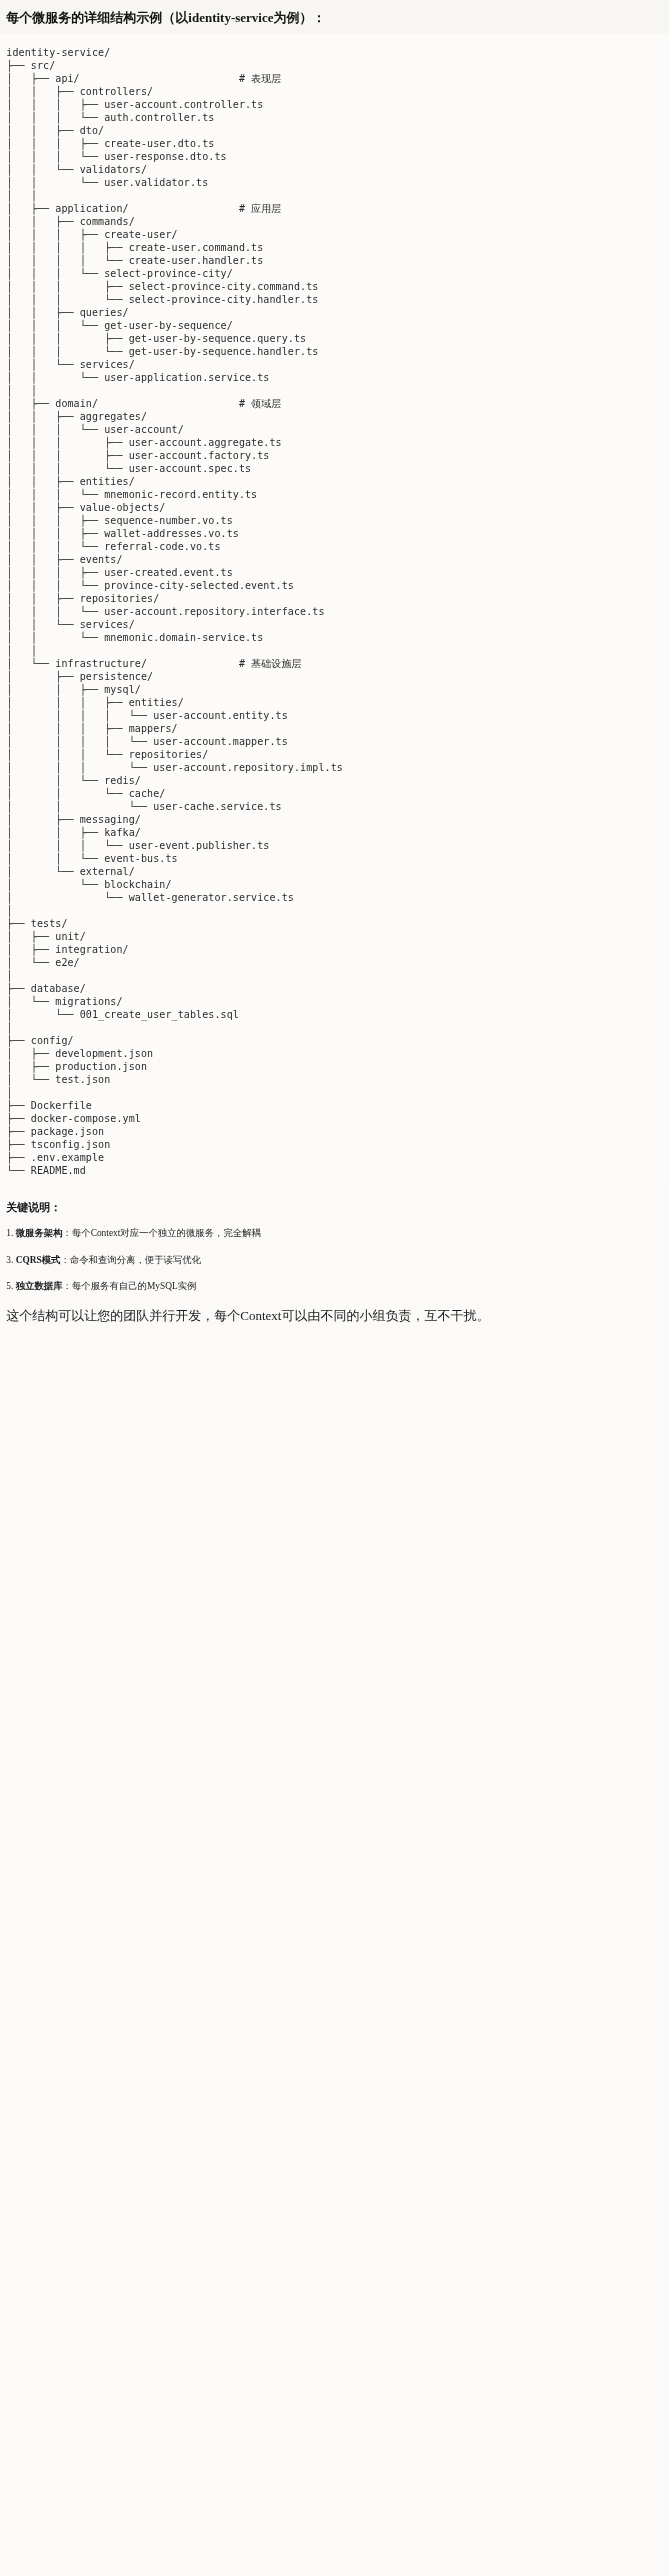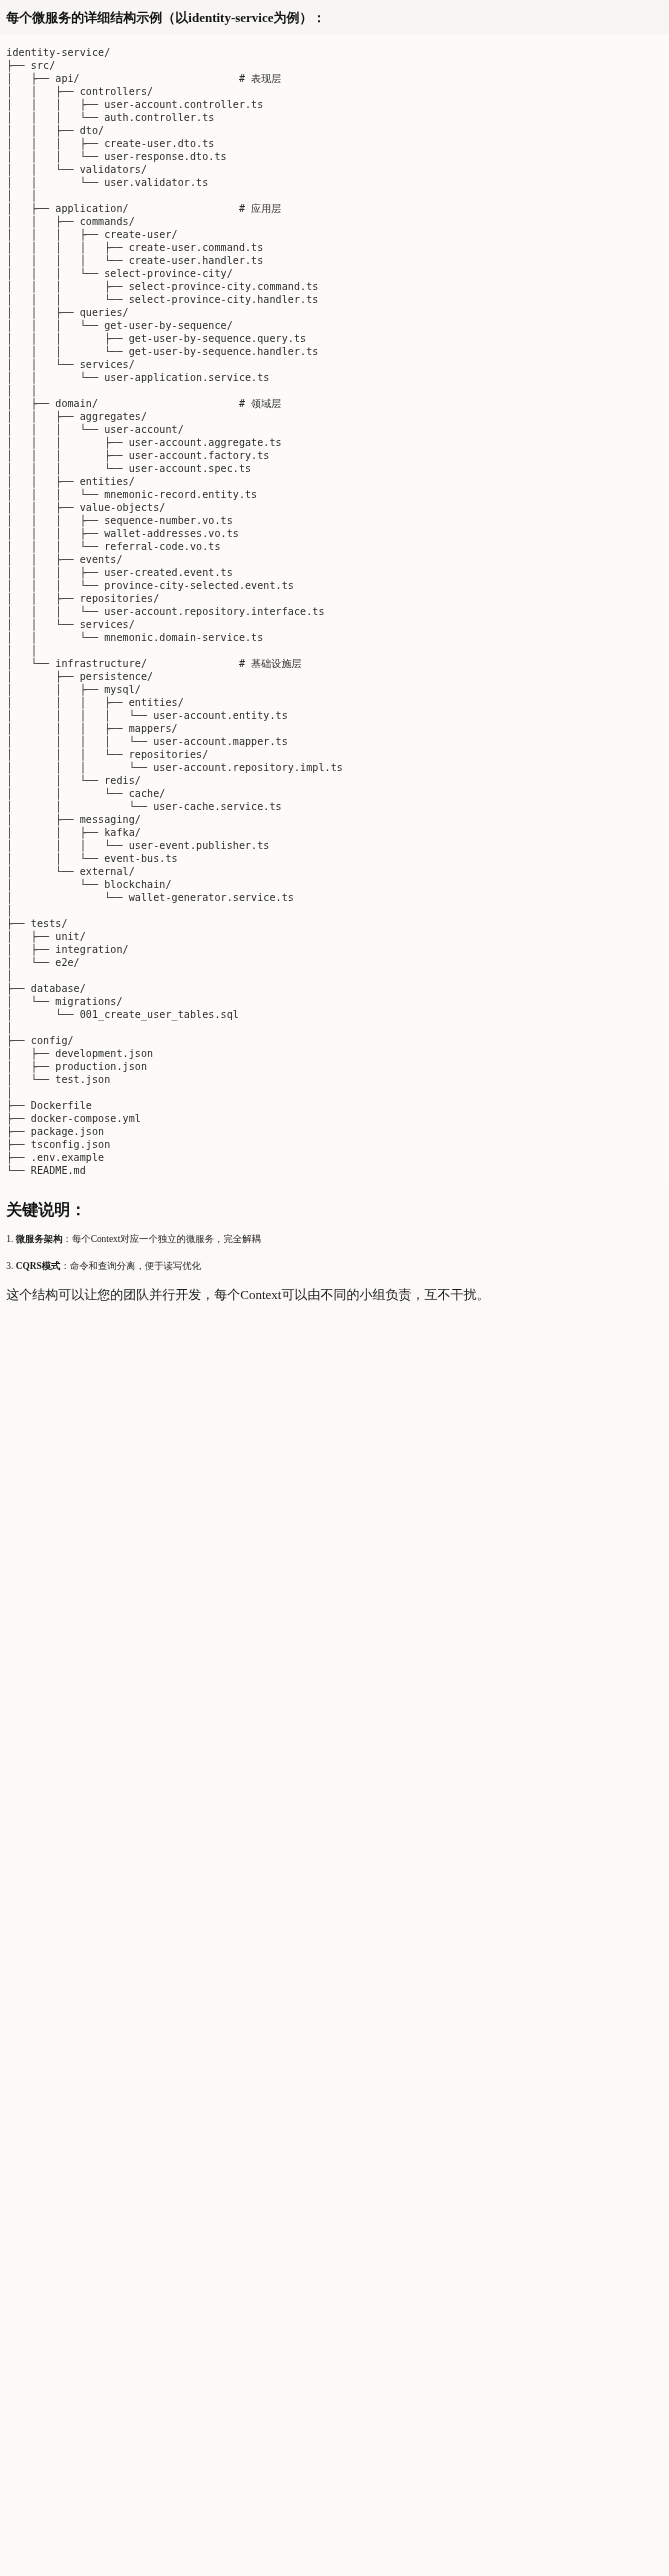--- a/index.html
+++ b/index.html
@@ -63,21 +63,21 @@
     background: #e2e0da;
     width: 100%;
   }
   .notes-block {
     padding: 12.5px 6.3px 6.3px 6.3px;
     background: #fbfaf8;
   }
   .notes-heading {
     font-family: Liberation Mono, monospace;
     font-weight: bold;
-    font-size: 16px;
+    font-size: 11px;
     color: #141414;
     margin: 0 0 11.3px 0;
   }
   ol.notes-list {
     list-style: none;
     margin: 0;
     padding: 0;
   }
   ol.notes-list li {
     font-family: "Liberation Serif", "DejaVu Serif", serif;
@@ -214,19 +214,23 @@
 
     <ol class="notes-list">
       <li>
         <span class="note-num">1.</span>
         <span class="note-term">微服务架构</span><span class="note-sep">：</span><span class="note-desc">每个Context对应一个独立的微服务，完全解耦</span>
       </li>
       <li>
         <span class="note-num">3.</span>
         <span class="note-term">CQRS模式</span><span class="note-sep">：</span><span class="note-desc">命令和查询分离，便于读写优化</span>
       </li>
+      <li>
+        <span class="note-num">5.</span>
+        <span class="note-term">独立数据库</span><span class="note-sep">：</span><span class="note-desc">每个服务有自己的MySQL实例</span>
+      </li>
     </ol>
 
     <p class="closing">这个结构可以让您的团队并行开发，每个Context可以由不同的小组负责，互不干扰。</p>
   </div>
 
 </div>
 
 
 </body></html>

